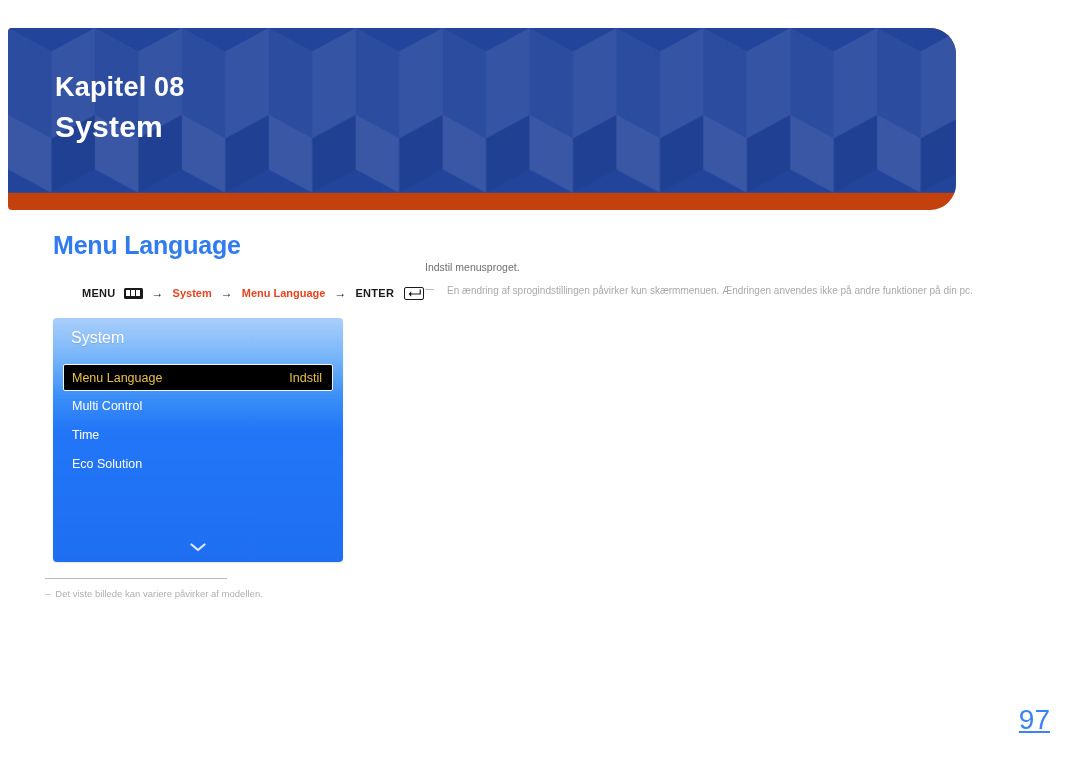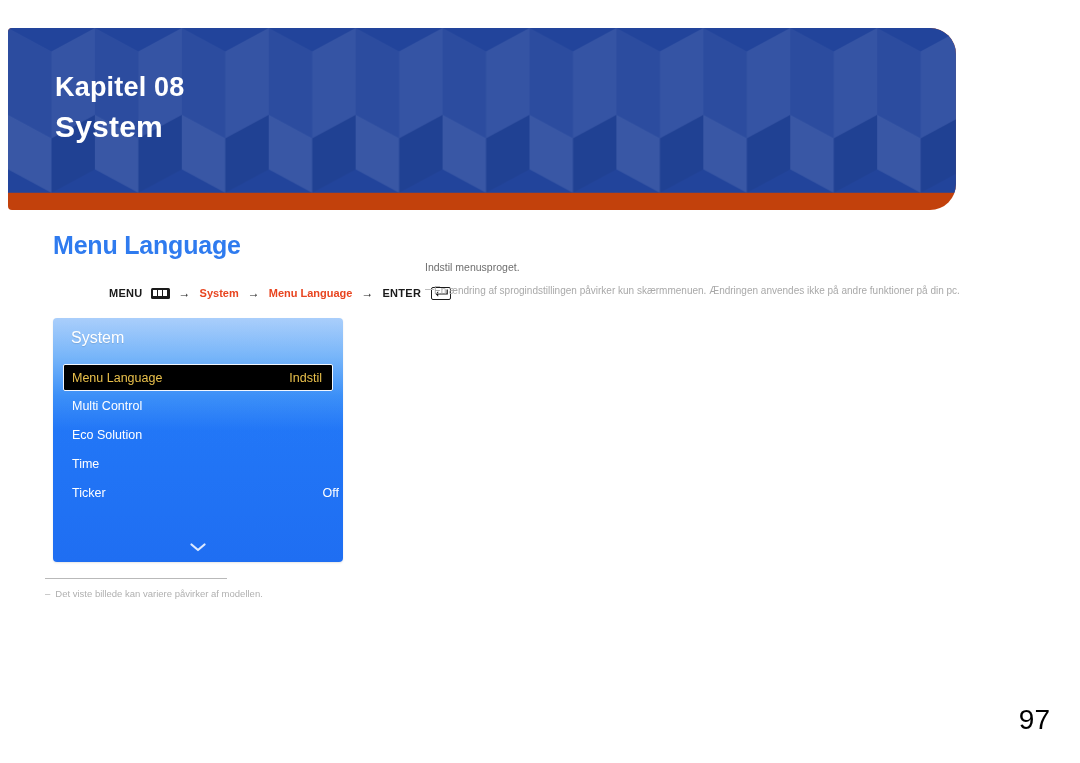--- a/index.html
+++ b/index.html
@@ -31,21 +31,21 @@
   }
 
   
   .section-heading {
     position:absolute; left:53px; top:231px;
     font-size:25px; font-weight:bold; color:#2f7bef;
     letter-spacing:-0.2px;
   }
 
   .breadcrumb {
-    position:absolute; left:65px; top:286px;
+    position:absolute; left:38px; top:286px;
     font-size:11px; font-weight:bold; color:#1a1a1a;
     display:flex; align-items:center; gap:8px;
     white-space:nowrap;
     padding-left:44px;
   }
   .bc-word { font-size:11px; font-weight:bold; color:#1a1a1a; letter-spacing:0.3px; }
   .bc-link { font-size:11px; font-weight:bold; color:#e8441f; }
   .bc-arrow { font-size:12px; color:#1a1a1a; padding:0 1px; }
   .menu-icon {
     display:inline-flex; align-items:center; justify-content:center;
@@ -78,21 +78,21 @@
   }
   .osd-title {
     position:absolute; left:18px; top:11px;
     font-size:16px; color:#ffffff; font-weight:normal;
     text-shadow:0 1px 1px rgba(0,0,0,0.12);
   }
   .osd-list { position:absolute; left:0; top:46px; width:100%; }
   .osd-row {
     position:relative; height:29px;
     display:flex; align-items:center; justify-content:space-between;
-    padding:0 4px 0 19px;
+    padding:0 16px 0 19px;
     font-size:12.5px; color:#ffffff;
   }
   .osd-row .val { color:#ffffff; }
   .osd-row.selected {
     background:#000000;
     border:1.6px solid #f2f7ff;
     border-radius:2px;
     margin:0 10px;
     padding:0 10px 0 8px;
     height:27px;
@@ -116,31 +116,31 @@
     display:flex; align-items:flex-start; gap:5px;
     white-space:nowrap;
   }
   .footnote .dash { color:#b0b0b0; }
 
   
   .desc { position:absolute; left:425px; top:234px; width:615px;margin-top:26px; }
   .desc-main { font-size:10.5px; color:#6e6e6e; line-height:1.5; }
   .desc-note {
     margin-top:7px; font-size:10px; color:#a9a9a9; line-height:1.5;
-    display:flex; align-items:flex-start; gap:0; white-space:nowrap;
+    display:flex; align-items:flex-start; gap:13px; white-space:nowrap;
   }
   .desc-note .marker {
     display:inline-block; width:9px; height:1.5px;
     background:#bdbdbd; margin-top:6px; flex:none;
   }
 
   
   .page-number {
     position:absolute; right:30px; top:704px;
-    font-size:28px; color:#000000; font-weight:normal;
+    font-size:28px; color:#3b82f6; font-weight:normal;text-decoration:underline;
   }
 </style>
 </head>
 <body>
 
 <div class="page">
 
   <div class="banner">
     <svg class="banner-pattern" viewBox="0 0 1047 182" preserveAspectRatio="none">
       <defs>
@@ -190,34 +190,30 @@
         <span class="label">Menu Language</span>
         <span class="val">Indstil</span>
       </div>
 
       <div class="osd-row">
         <span class="label">Multi Control</span>
         <span class="val"></span>
       </div>
 
       <div class="osd-row">
+        <span class="label">Time</span>
+        <span class="val"></span>
+      </div>
+
+      <div class="osd-row">
         <span class="label">Eco Solution</span>
         <span class="val"></span>
       </div>
 
-      <div class="osd-row">
-        <span class="label">Time</span>
-        <span class="val"></span>
-      </div>
-
-
-      <div class="osd-row">
-        <span class="label">Ticker</span>
-        <span class="val">Off</span>
-      </div>
+
 
     </div>
     <div class="osd-scroll">
       <svg width="16" height="9" viewBox="0 0 16 9">
         <path d="M1.5 1.5 L8 7 L14.5 1.5" fill="none" stroke="#dce9ff" stroke-width="2.2" stroke-linecap="round" stroke-linejoin="round"></path>
       </svg>
     </div>
   </div>
 
   <div class="footnote-rule"></div>

